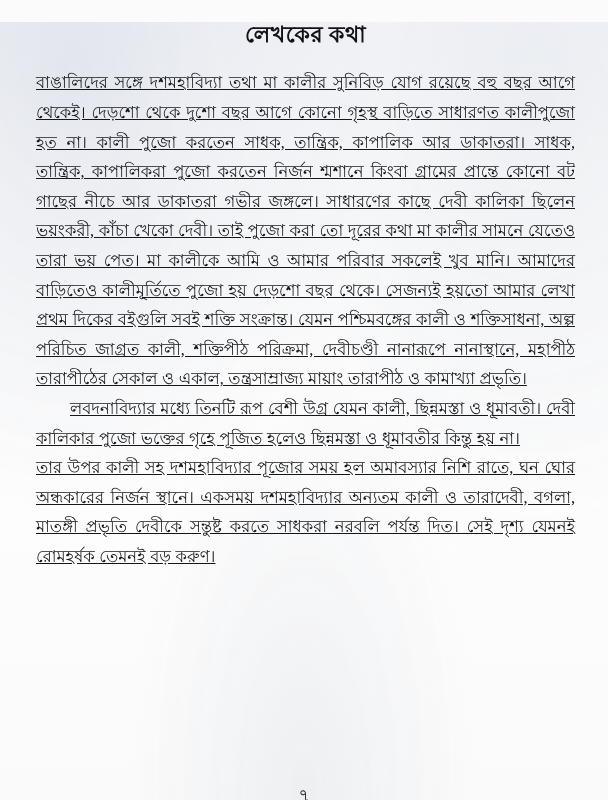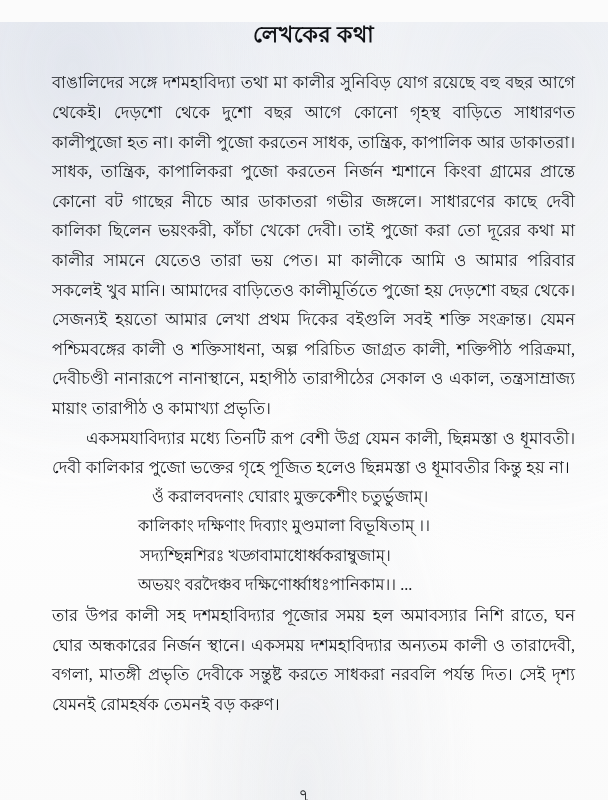--- a/index.html
+++ b/index.html
@@ -36,21 +36,20 @@
       radial-gradient(ellipse at 88% 10%, rgba(214,220,230,0.38) 0%, rgba(255,255,255,0) 45%),
       radial-gradient(ellipse at 50% 96%, rgba(208,214,224,0.30) 0%, rgba(255,255,255,0) 40%);
     mix-blend-mode: multiply;
     opacity: 0.9;
   }
 
   .content {
     position: relative;
     z-index: 2;
     padding: 0 33px 0 36px;
-    margin-left: 16px;
   }
 
   .page-title {
     text-align: center;
     font-size: 22px;
     line-height: 1.2;
     font-weight: 700;
     letter-spacing: 0.5px;
     margin: 22px 0 0 0;
     color: #101216;
@@ -63,20 +62,21 @@
   p.para {
     margin: 0;
     font-size: 16.4px;
     line-height: 29.6px;
     text-align: justify;
     text-align-last: left;
     text-justify: inter-word;
     word-spacing: 0.5px;
     color: #15171b;
     hyphens: none;
+    text-decoration: underline;
   }
 
   p.para.indent {
     text-indent: 34px;
   }
 
   p.para + p.para {
     margin-top: 0;
   }
 
@@ -122,29 +122,23 @@
   <div class="paper-grain"></div>
 
   <div class="content">
 
     <h1 class="page-title">লেখকের কথা</h1>
 
     <div class="body-block">
 
       <p class="para">বাঙালিদের সঙ্গে দশমহাবিদ্যা তথা মা কালীর সুনিবিড় যোগ রয়েছে বহু বছর আগে থেকেই। দেড়শো থেকে দুশো বছর আগে কোনো গৃহস্থ বাড়িতে সাধারণত কালীপুজো হত না। কালী পুজো করতেন সাধক, তান্ত্রিক, কাপালিক আর ডাকাতরা। সাধক, তান্ত্রিক, কাপালিকরা পুজো করতেন নির্জন শ্মশানে কিংবা গ্রামের প্রান্তে কোনো বট গাছের নীচে আর ডাকাতরা গভীর জঙ্গলে। সাধারণের কাছে দেবী কালিকা ছিলেন ভয়ংকরী, কাঁচা খেকো দেবী। তাই পুজো করা তো দূরের কথা মা কালীর সামনে যেতেও তারা ভয় পেত।  মা কালীকে আমি ও আমার পরিবার সকলেই খুব মানি। আমাদের বাড়িতেও কালীমূর্তিতে পুজো হয় দেড়শো বছর থেকে। সেজন্যই হয়তো আমার লেখা প্রথম দিকের বইগুলি সবই শক্তি সংক্রান্ত। যেমন পশ্চিমবঙ্গের কালী ও শক্তিসাধনা, অল্প পরিচিত জাগ্রত কালী, শক্তিপীঠ পরিক্রমা, দেবীচণ্ডী নানারূপে নানাস্থানে, মহাপীঠ তারাপীঠের সেকাল ও একাল, তন্ত্রসাম্রাজ্য মায়াং তারাপীঠ ও কামাখ্যা প্রভৃতি।</p>
 
-      <p class="para indent">একসমযাবিদ্যার মধ্যে তিনটি রূপ বেশী উগ্র যেমন কালী, ছিন্নমস্তা ও ধূমাবতী। দেবী কালিকার পুজো ভক্তের গৃহে পূজিত হলেও ছিন্নমস্তা ও ধূমাবতীর কিন্তু হয় না।</p>
+      <p class="para indent">লবদনাবিদ্যার মধ্যে তিনটি রূপ বেশী উগ্র যেমন কালী, ছিন্নমস্তা ও ধূমাবতী। দেবী কালিকার পুজো ভক্তের গৃহে পূজিত হলেও ছিন্নমস্তা ও ধূমাবতীর কিন্তু হয় না।</p>
 
 
-      <div class="verse-block">
-        <div class="verse-line v1">ওঁ করালবদনাং ঘোরাং মুক্তকেশীং চতুর্ভুজাম্।</div>
-        <div class="verse-line v2">কালিকাং দক্ষিণাং দিব্যাং মুণ্ডমালা বিভূষিতাম্ ।।</div>
-        <div class="verse-line v3">সদ্যশ্ছিন্নশিরঃ খড্গবামাধোর্ধ্বকরাম্বুজাম্।</div>
-        <div class="verse-line v4">অভয়ং বরদৈঞ্চব দক্ষিণোর্ধ্বাধঃপানিকাম।।  ...</div>
-      </div>
 
       <div class="tail-block">
         <p class="para">তার উপর কালী সহ দশমহাবিদ্যার পূজোর সময় হল অমাবস্যার নিশি রাতে, ঘন ঘোর অন্ধকারের নির্জন স্থানে। একসময় দশমহাবিদ্যার অন্যতম কালী ও তারাদেবী, বগলা, মাতঙ্গী প্রভৃতি দেবীকে সন্তুষ্ট করতে সাধকরা নরবলি পর্যন্ত দিত। সেই দৃশ্য যেমনই রোমহর্ষক তেমনই বড় করুণ।</p>
       </div>
 
     </div>
   </div>
 
   <div class="page-number">৭</div>
 </div>

